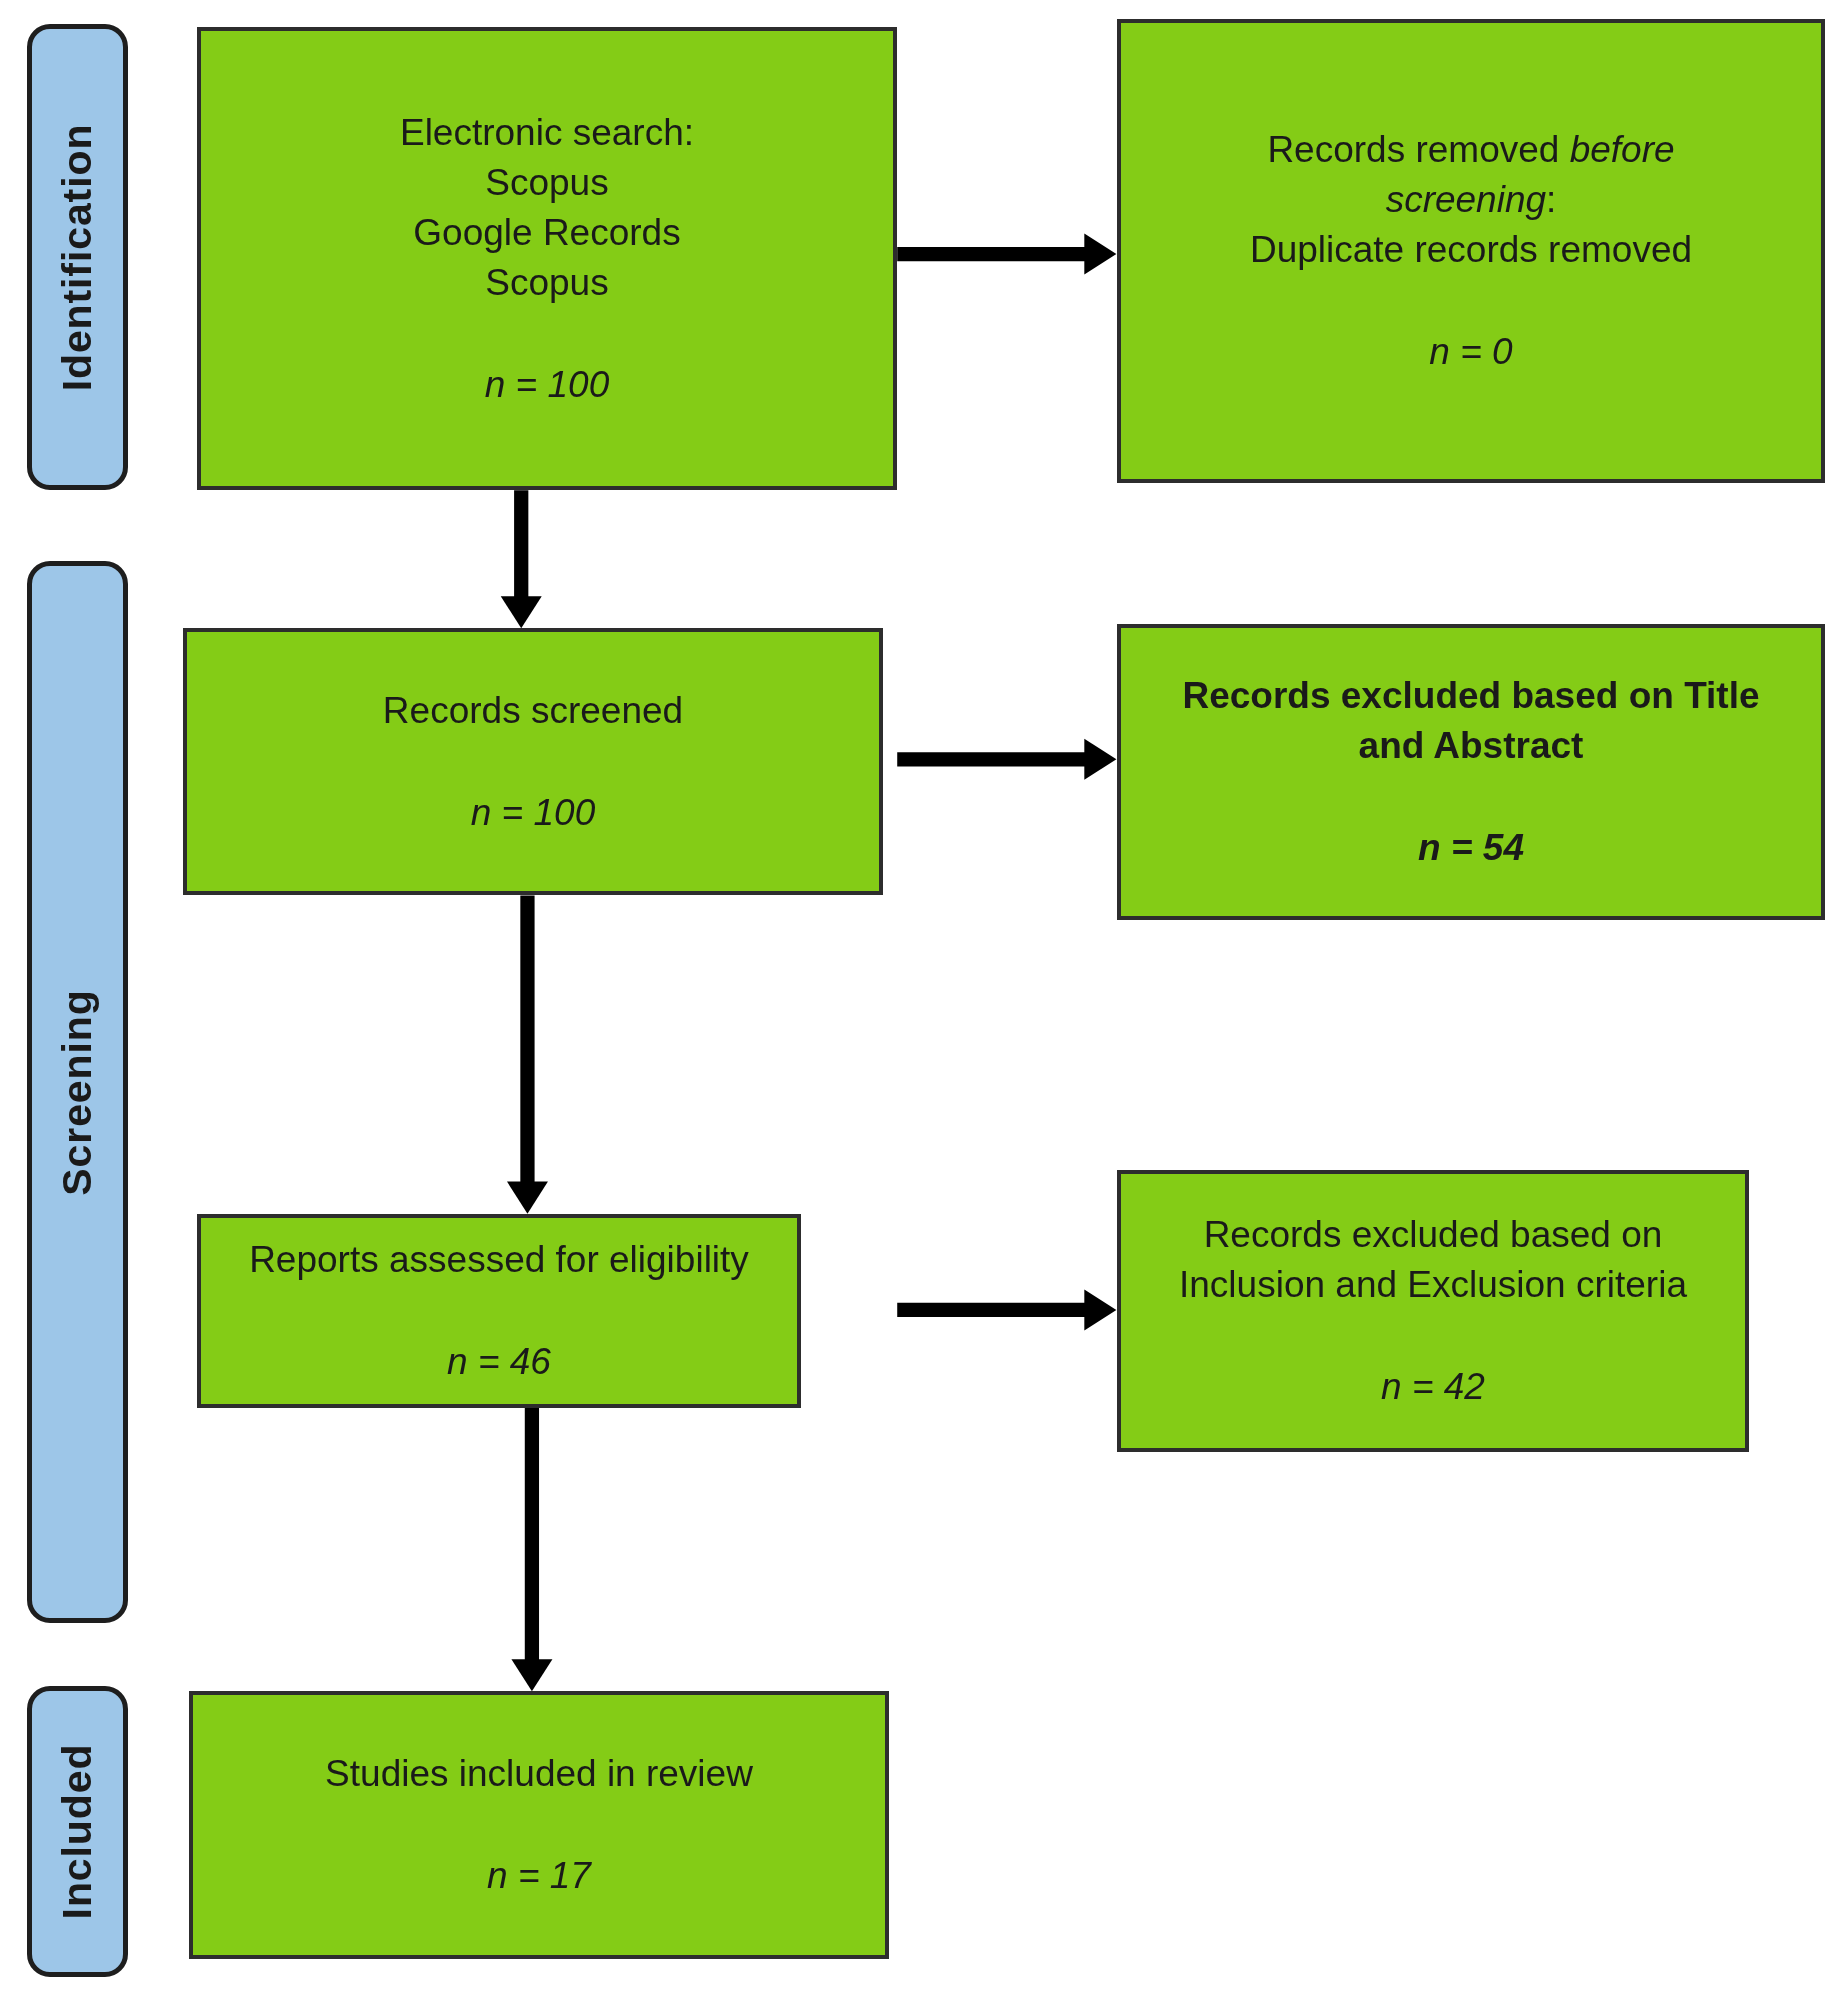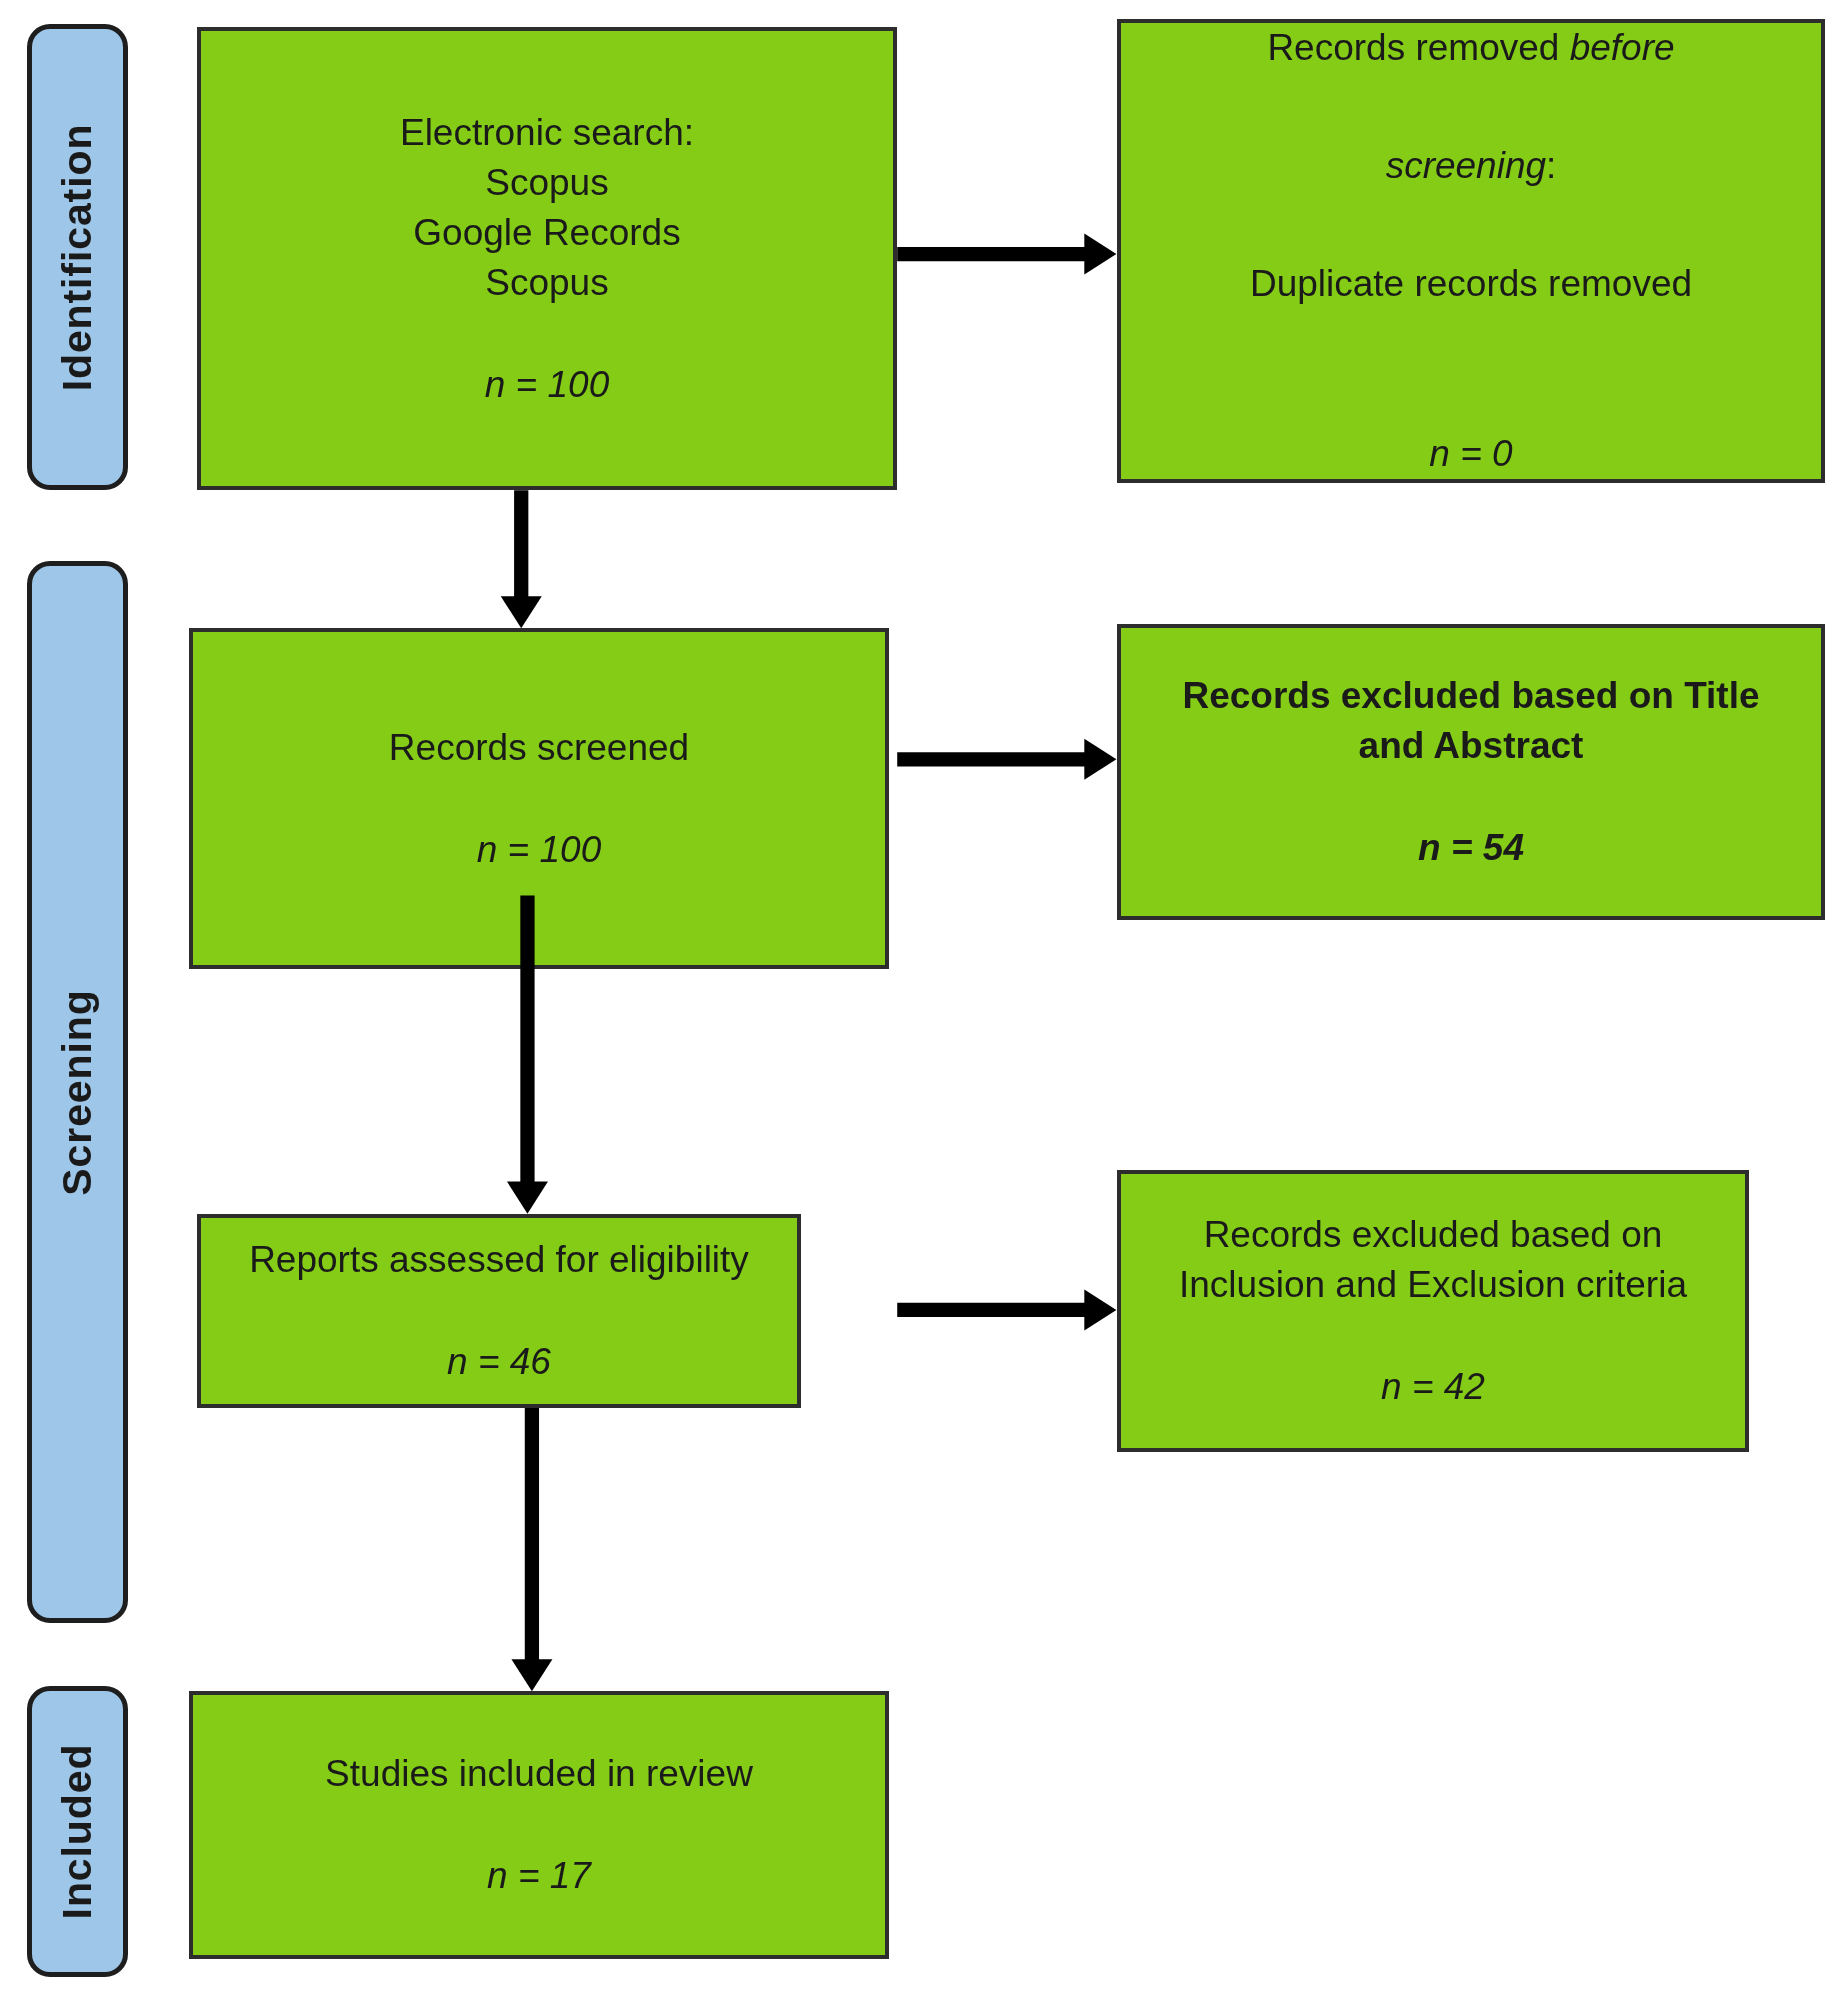--- a/index.html
+++ b/index.html
@@ -58,26 +58,26 @@
     padding: 0 25px;
   }
   .flow-box .count {
     margin-top: 52px;
     font-style: italic;
   }
   .flow-box em { font-style: italic; }
 
   
   .box-search    { left: 197px; top: 27px;   width: 700px; height: 463px; }
-  .box-screened  { left: 189px; top: 628px;  width: 700px; height: 341px; text-align: center; }
+  .box-screened  { left: 183px; top: 628px;  width: 700px; height: 267px; text-align: center; }
   .box-assessed  { left: 197px; top: 1214px; width: 604px; height: 194px; }
   .box-included  { left: 189px; top: 1691px; width: 700px; height: 268px; justify-content: center; }
 
   
-  .box-removed   { left: 1117px; top: 18.7px;   width: 708px; height: 464px; justify-content: space-between; }
+  .box-removed   { left: 1117px; top: 18.7px;   width: 708px; height: 464px; }
   .box-excluded1 { left: 1117px; top: 624px;  width: 708px; height: 296px; font-weight: bold; }
   .box-excluded2 { left: 1117px; top: 1170px; width: 632px; height: 282px; }
 
   
   .arrows {
     position: absolute;
     left: 0; top: 0;
     width: 1847px;
     height: 1997px;
     pointer-events: none;

